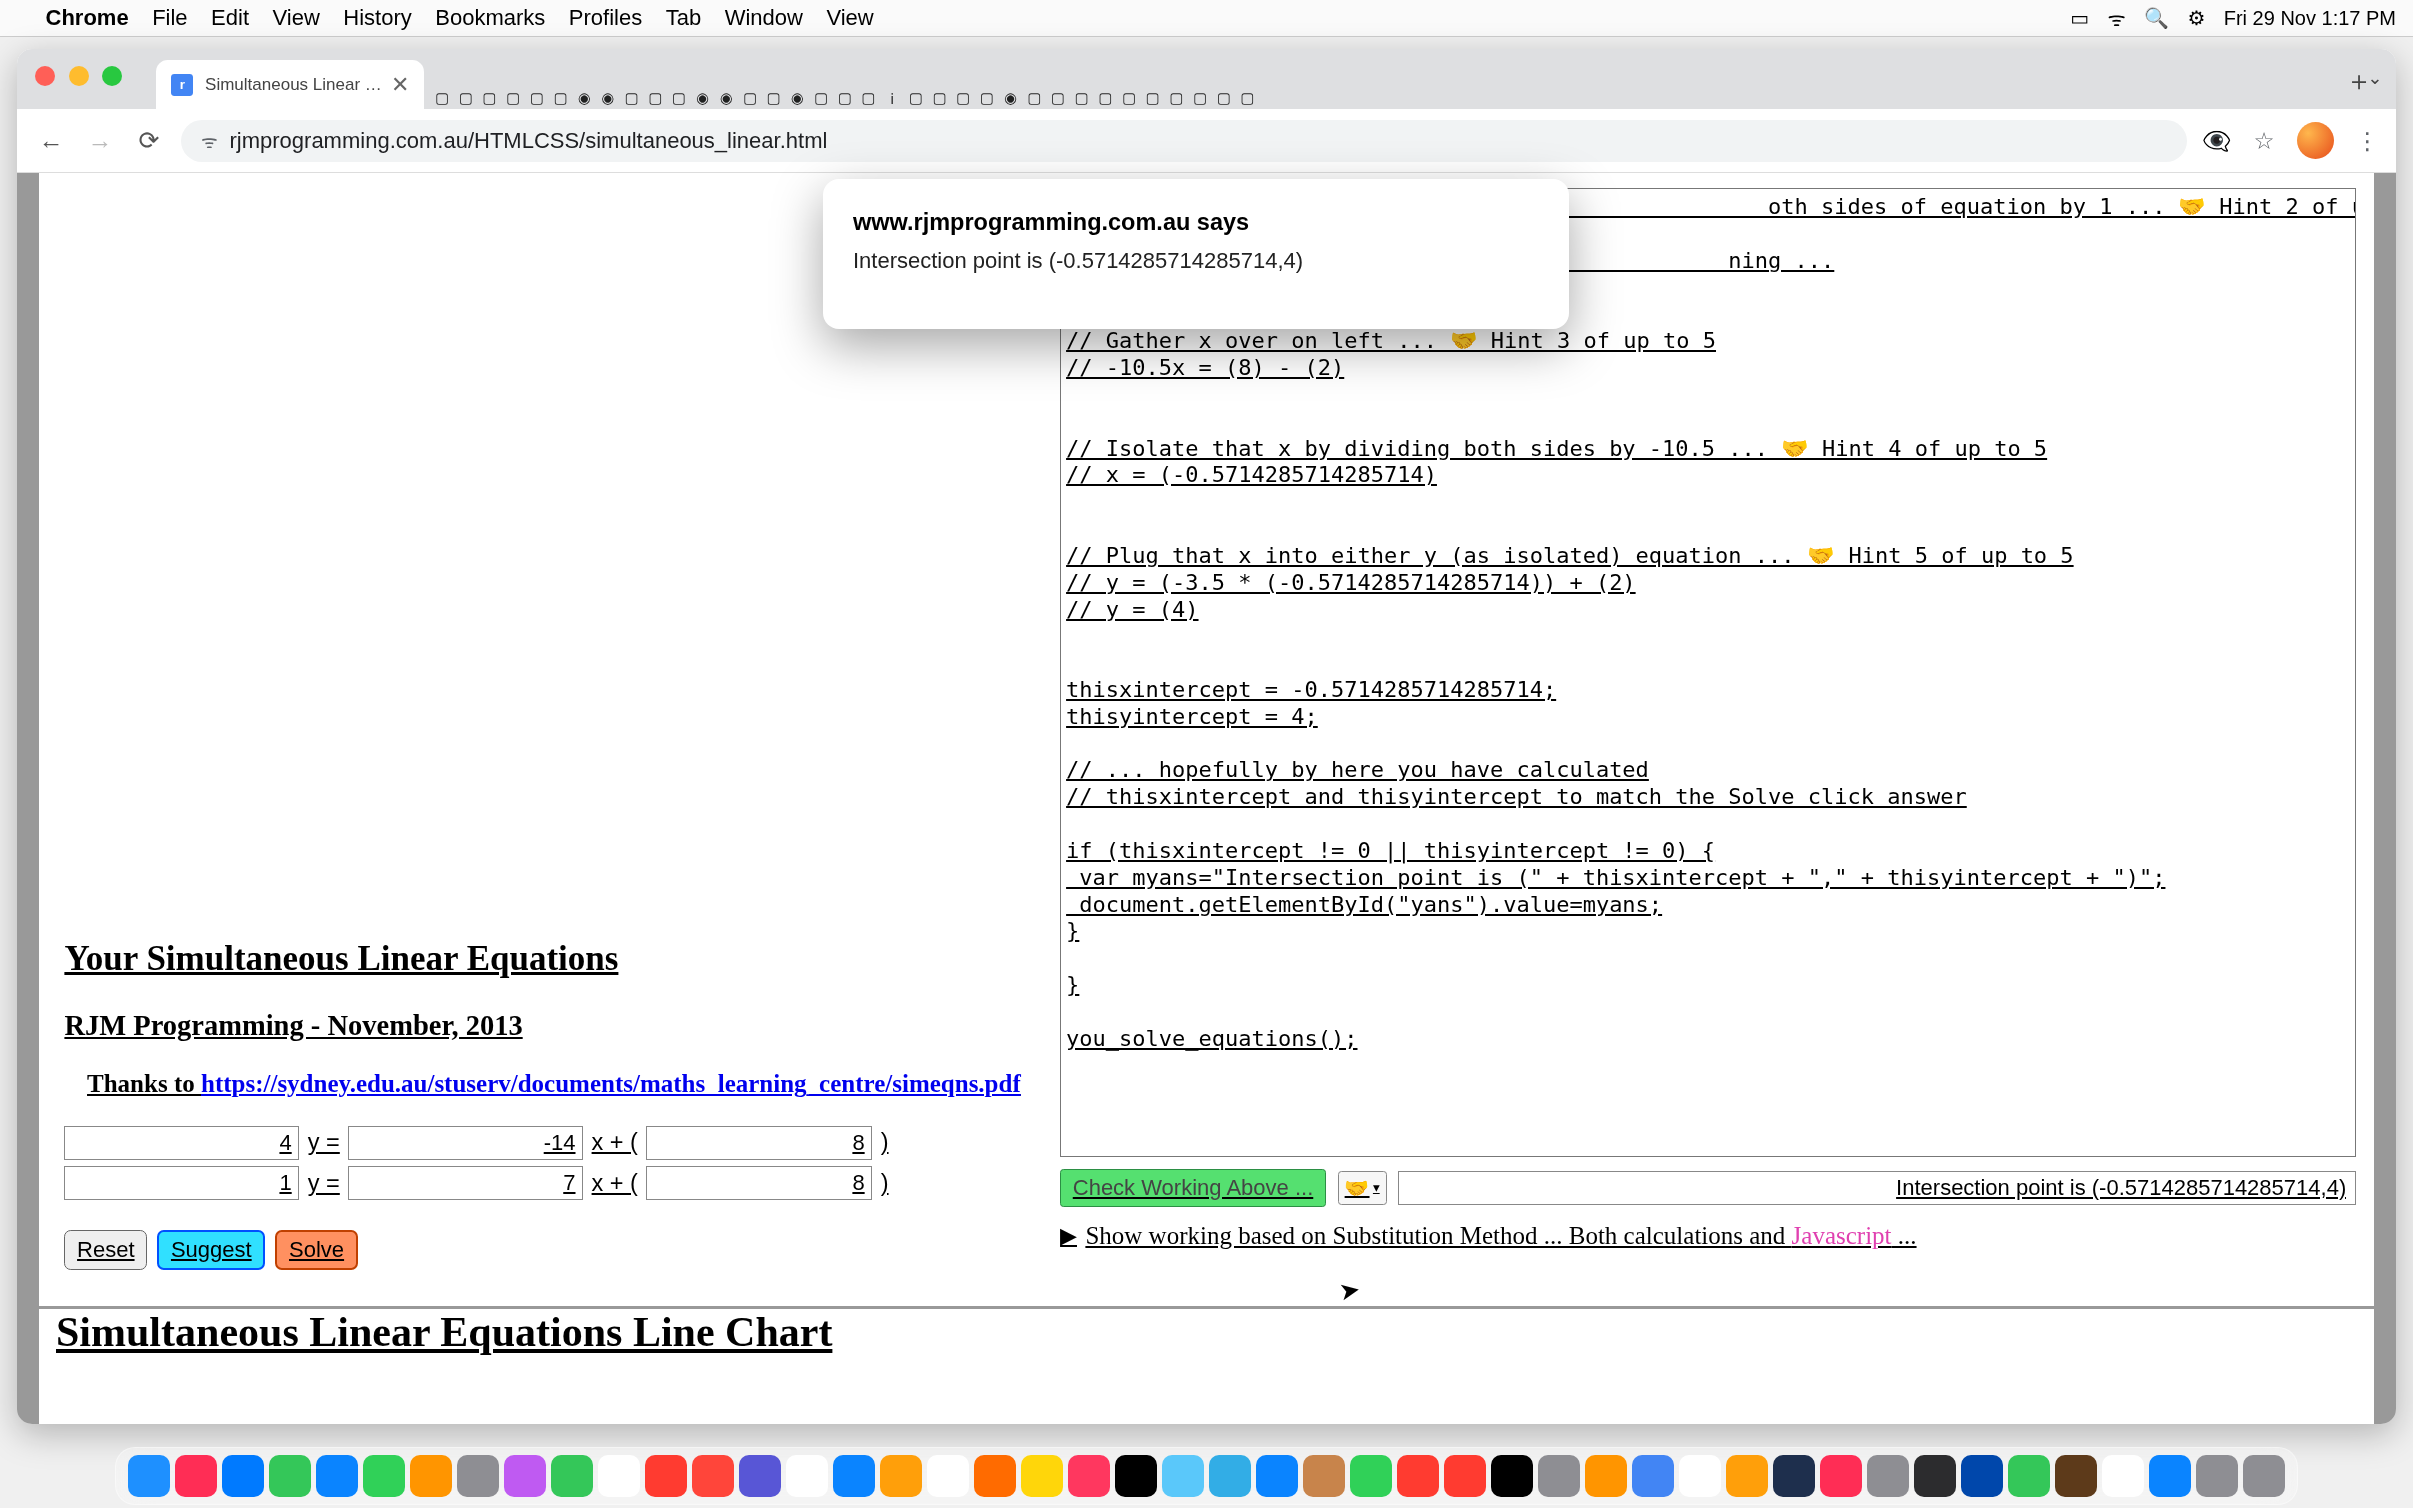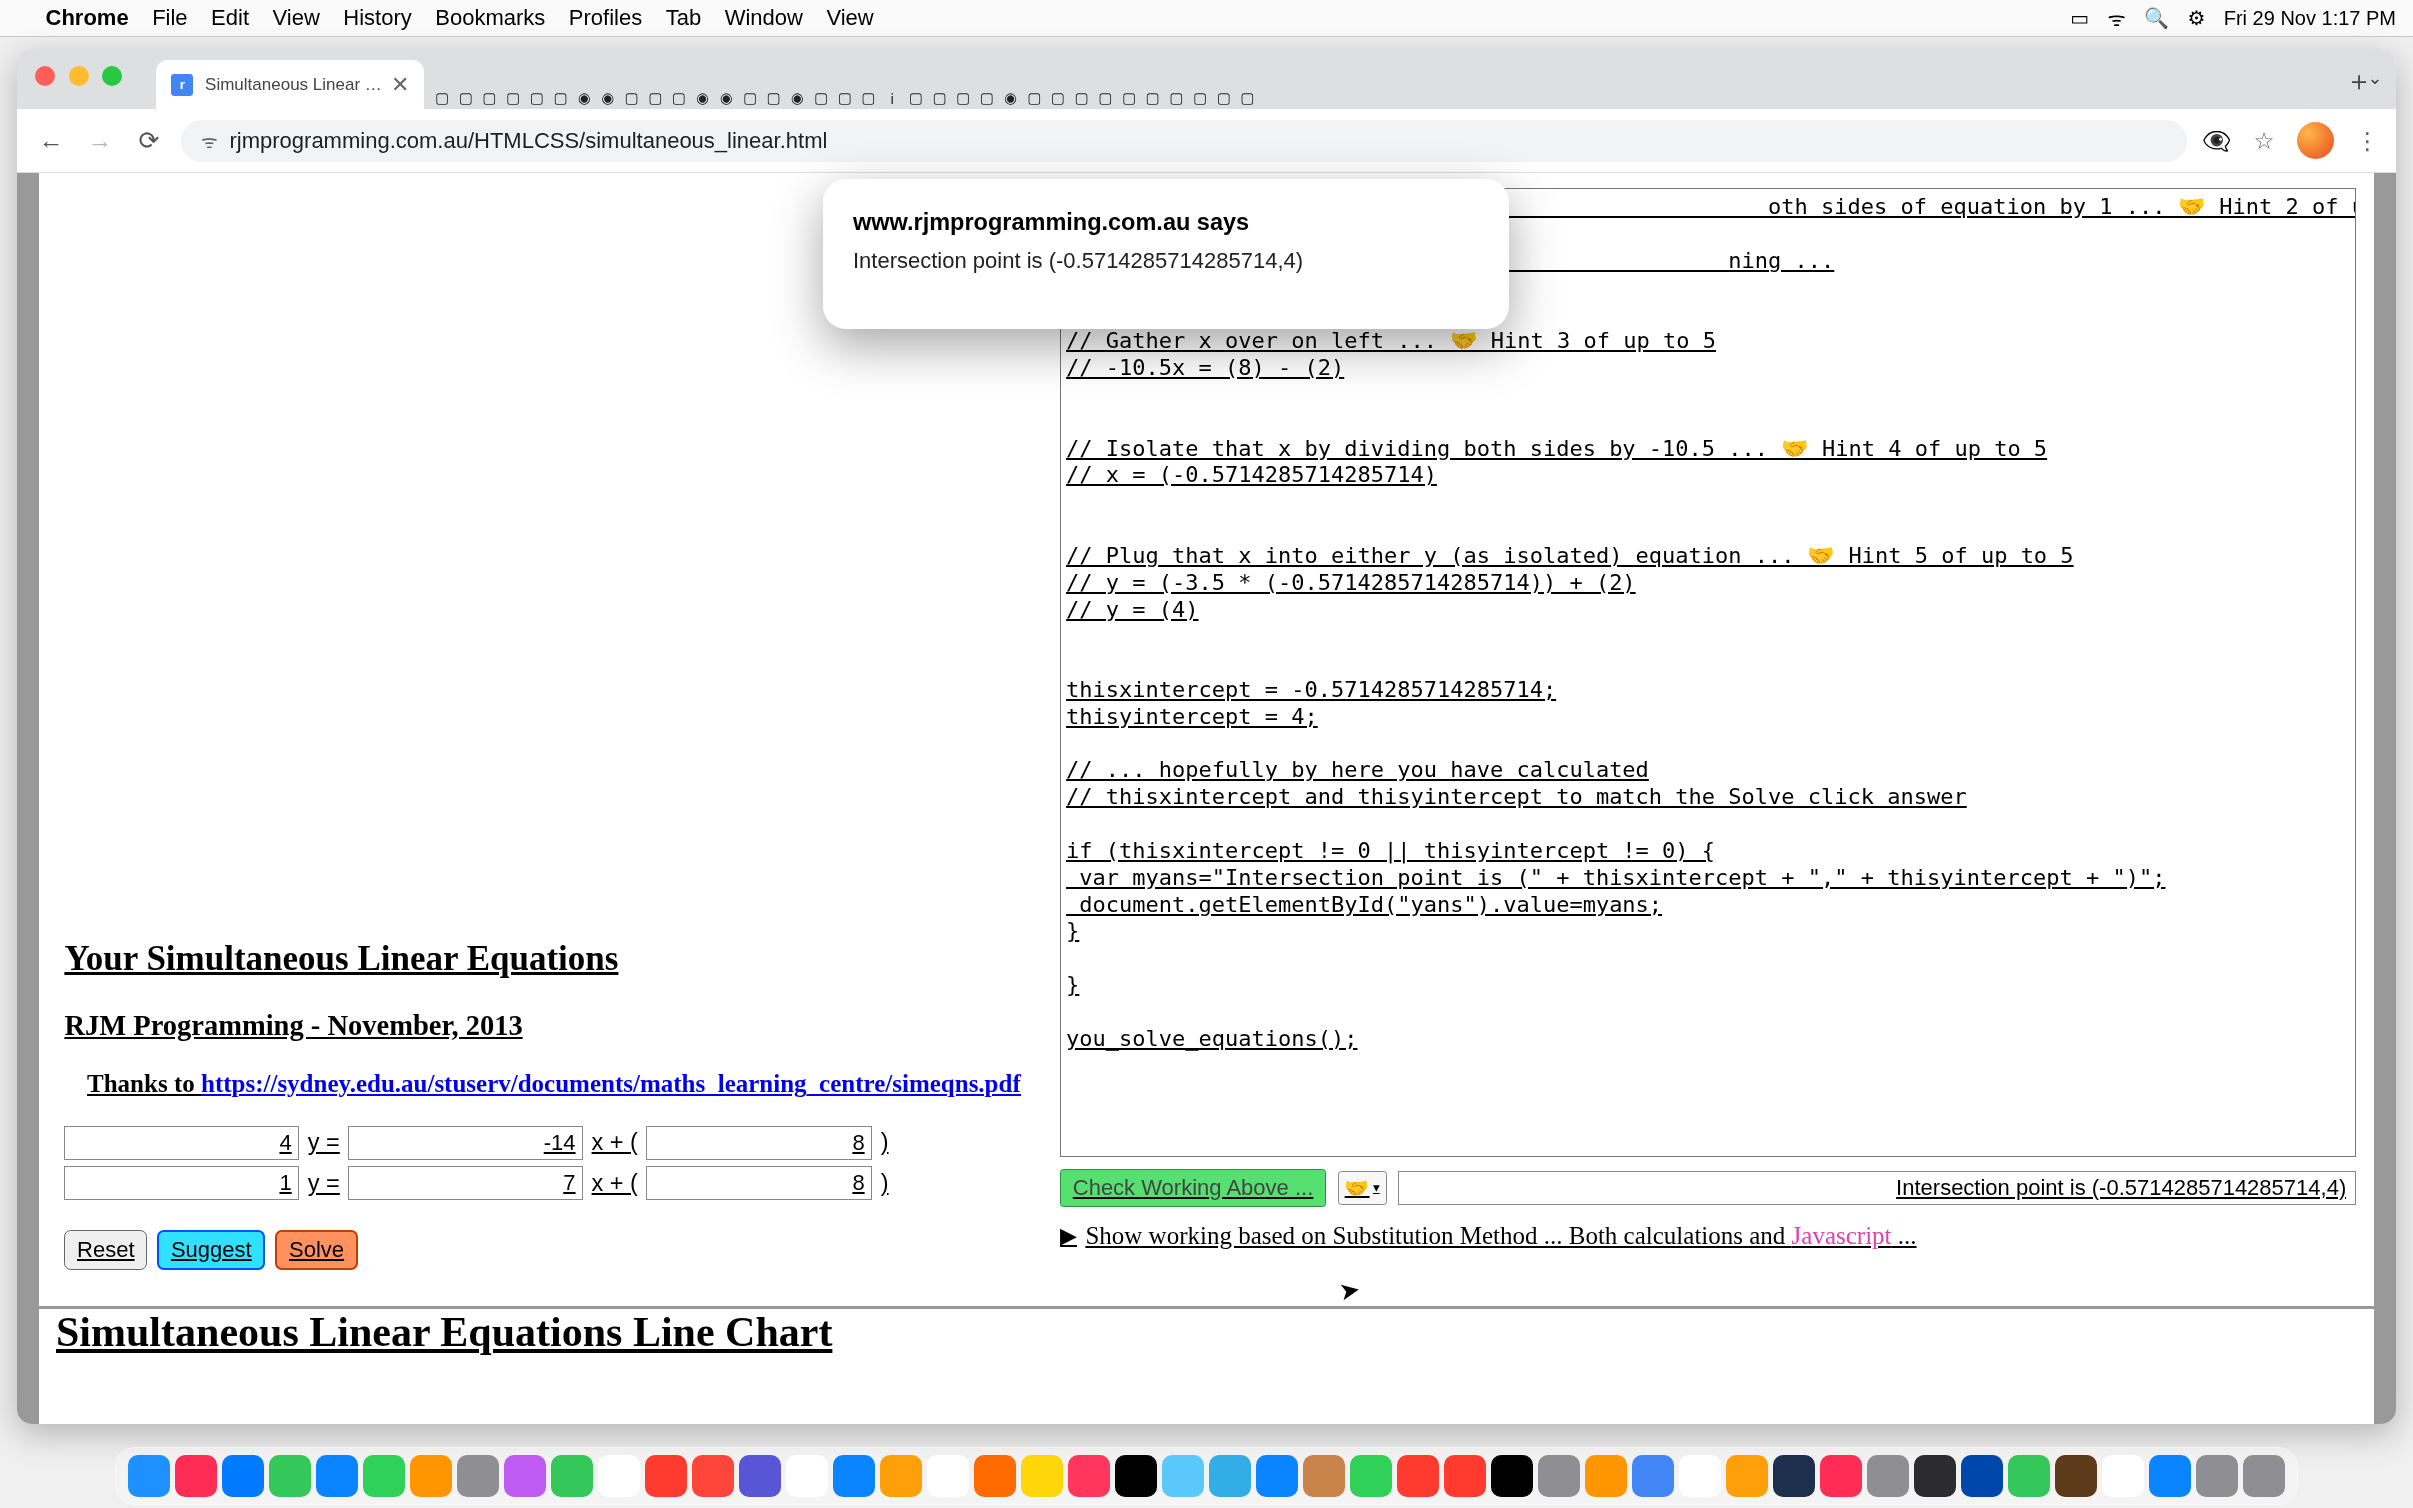--- a/index.html
+++ b/index.html
@@ -53,21 +53,21 @@
 .codearea{flex:0 0 auto; height:969px; border:0.8px solid #777; background:#fff; font:400 22px/1.22 Menlo,Consolas,monospace; color:#000; padding:5px; white-space:pre; overflow:auto; resize:none;}
 .belowcode{display:flex;align-items:center;gap:11.7px;margin-top:11.7px;}
 .checkbtn{background:#55e070;border:0.8px solid #2b8f44;font-size:22px;padding:5px 11.7px;border-radius:3.4px;color:#444;}
 .hintbtn{width:49px;height:34px;border:0.8px solid #888;background:#f7f7f7;display:flex;align-items:center;justify-content:center;font-size:20px;border-radius:3.4px;}
 .ansfield{flex:1;height:34px;border:0.8px solid #888;background:#fff;font-size:22px;text-align:right;padding:0 8.4px;}
 .disclosure{margin-top:13.4px;font:400 25px/1.3 Georgia,"Times New Roman",serif;display:flex;align-items:center;gap:8.4px;}
 .disclosure .tri{font-size:22px;}
 .disclosure .js{color:#e040b0;}
 .charthdr{font:700 42px/1.1 Georgia,"Times New Roman",serif; padding:0 17px 0 17px; margin-top:17px; border-top:3.4px solid #999;}
 
-.alert{position:absolute;left:823px;top:179px;width:686px;background:#fff;border-radius:23px;box-shadow:0 17px 50px rgba(0,0,0,.35);padding:30px 30px 25px 30px;z-index:5000;}
+.alert{position:absolute;left:823px;top:179px;width:746px;background:#fff;border-radius:16px;box-shadow:0 17px 50px rgba(0,0,0,.35);padding:30px 30px 25px 30px;z-index:5000;}
 .alert .title{font-size:23.5px;font-weight:600;margin-bottom:11.7px;}
 .alert .msg{font-size:22px;color:#222;margin-bottom:30px;}
 .alert .okrow{display:flex;justify-content:flex-end;}
 .alert .okbtn{background:#1a73e8;color:#fff;font-size:23.5px;font-weight:500;border:none;border-radius:22px;padding:10px 30px;}
 
 .cursor{position:absolute;left:1339px;top:1276px;font-size:25px;color:#000;z-index:6000;transform:rotate(-10deg);}
 
 .dock{position:absolute;left:0;right:0;bottom:0;height:65px;display:flex;justify-content:center;align-items:flex-end;padding-bottom:3.4px;}
 .dockinner{background:rgba(255,255,255,.28);backdrop-filter:blur(17px);border-radius:20px;padding:6.7px 11.7px;display:flex;gap:5px;border:0.8px solid rgba(255,255,255,.4);}
 .dockicon{width:42px;height:42px;border-radius:10px;display:flex;align-items:center;justify-content:center;font-size:23.5px;color:#fff;}

